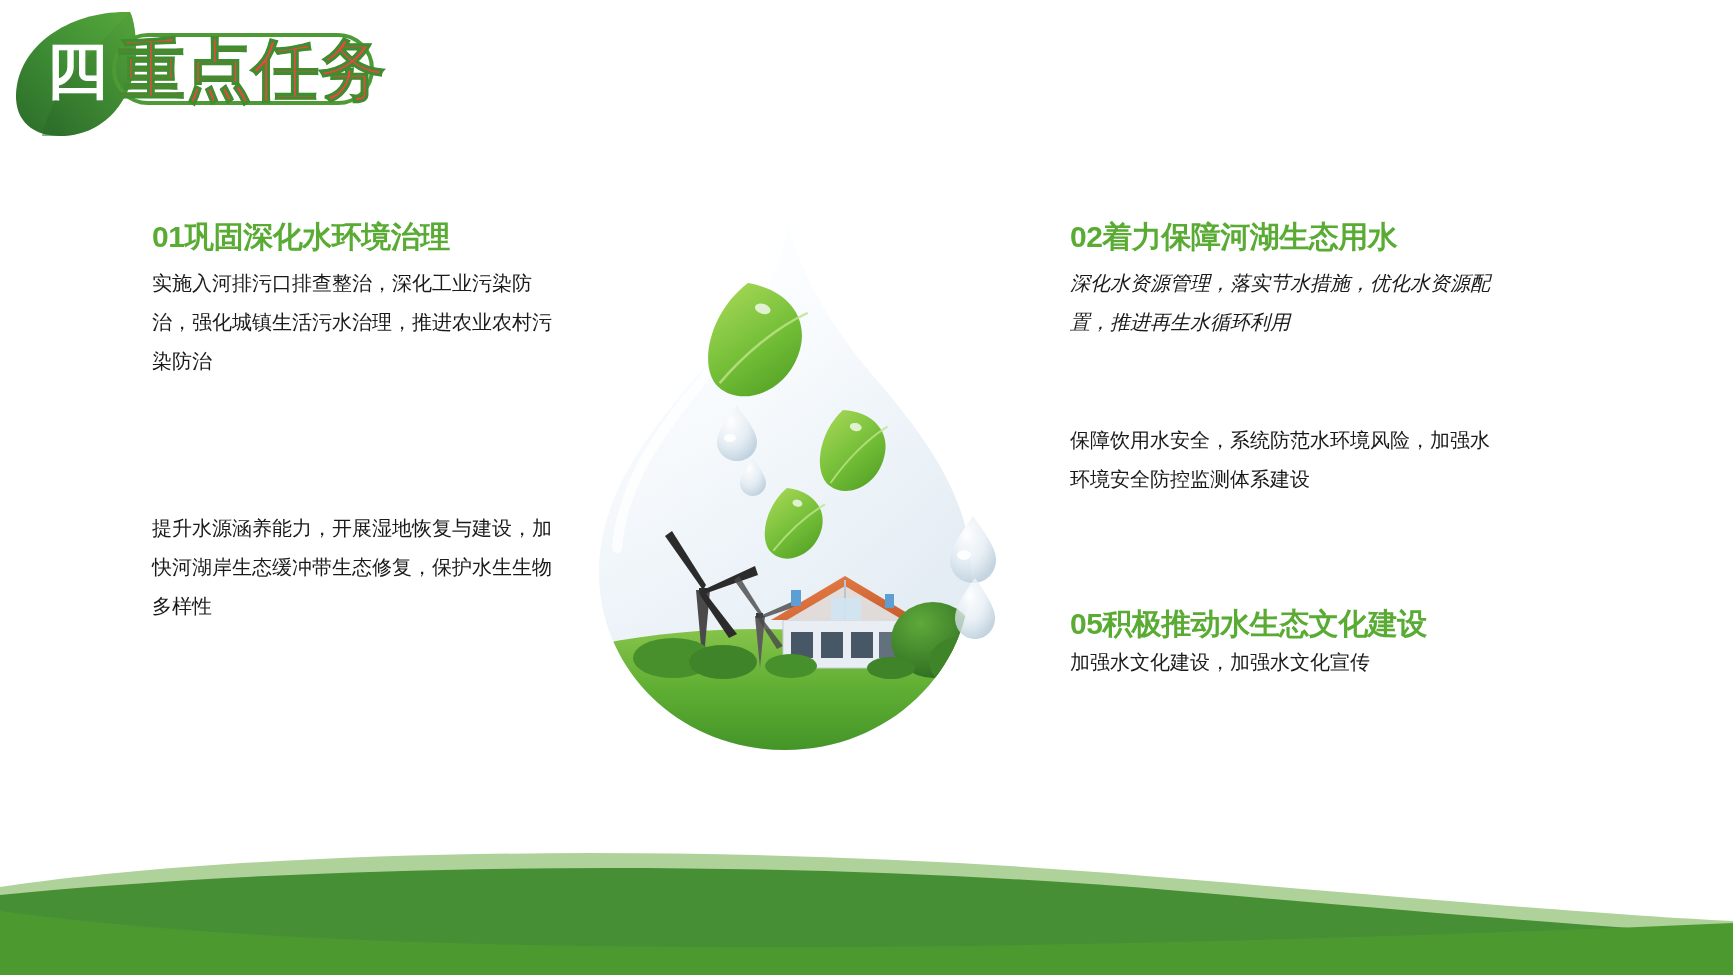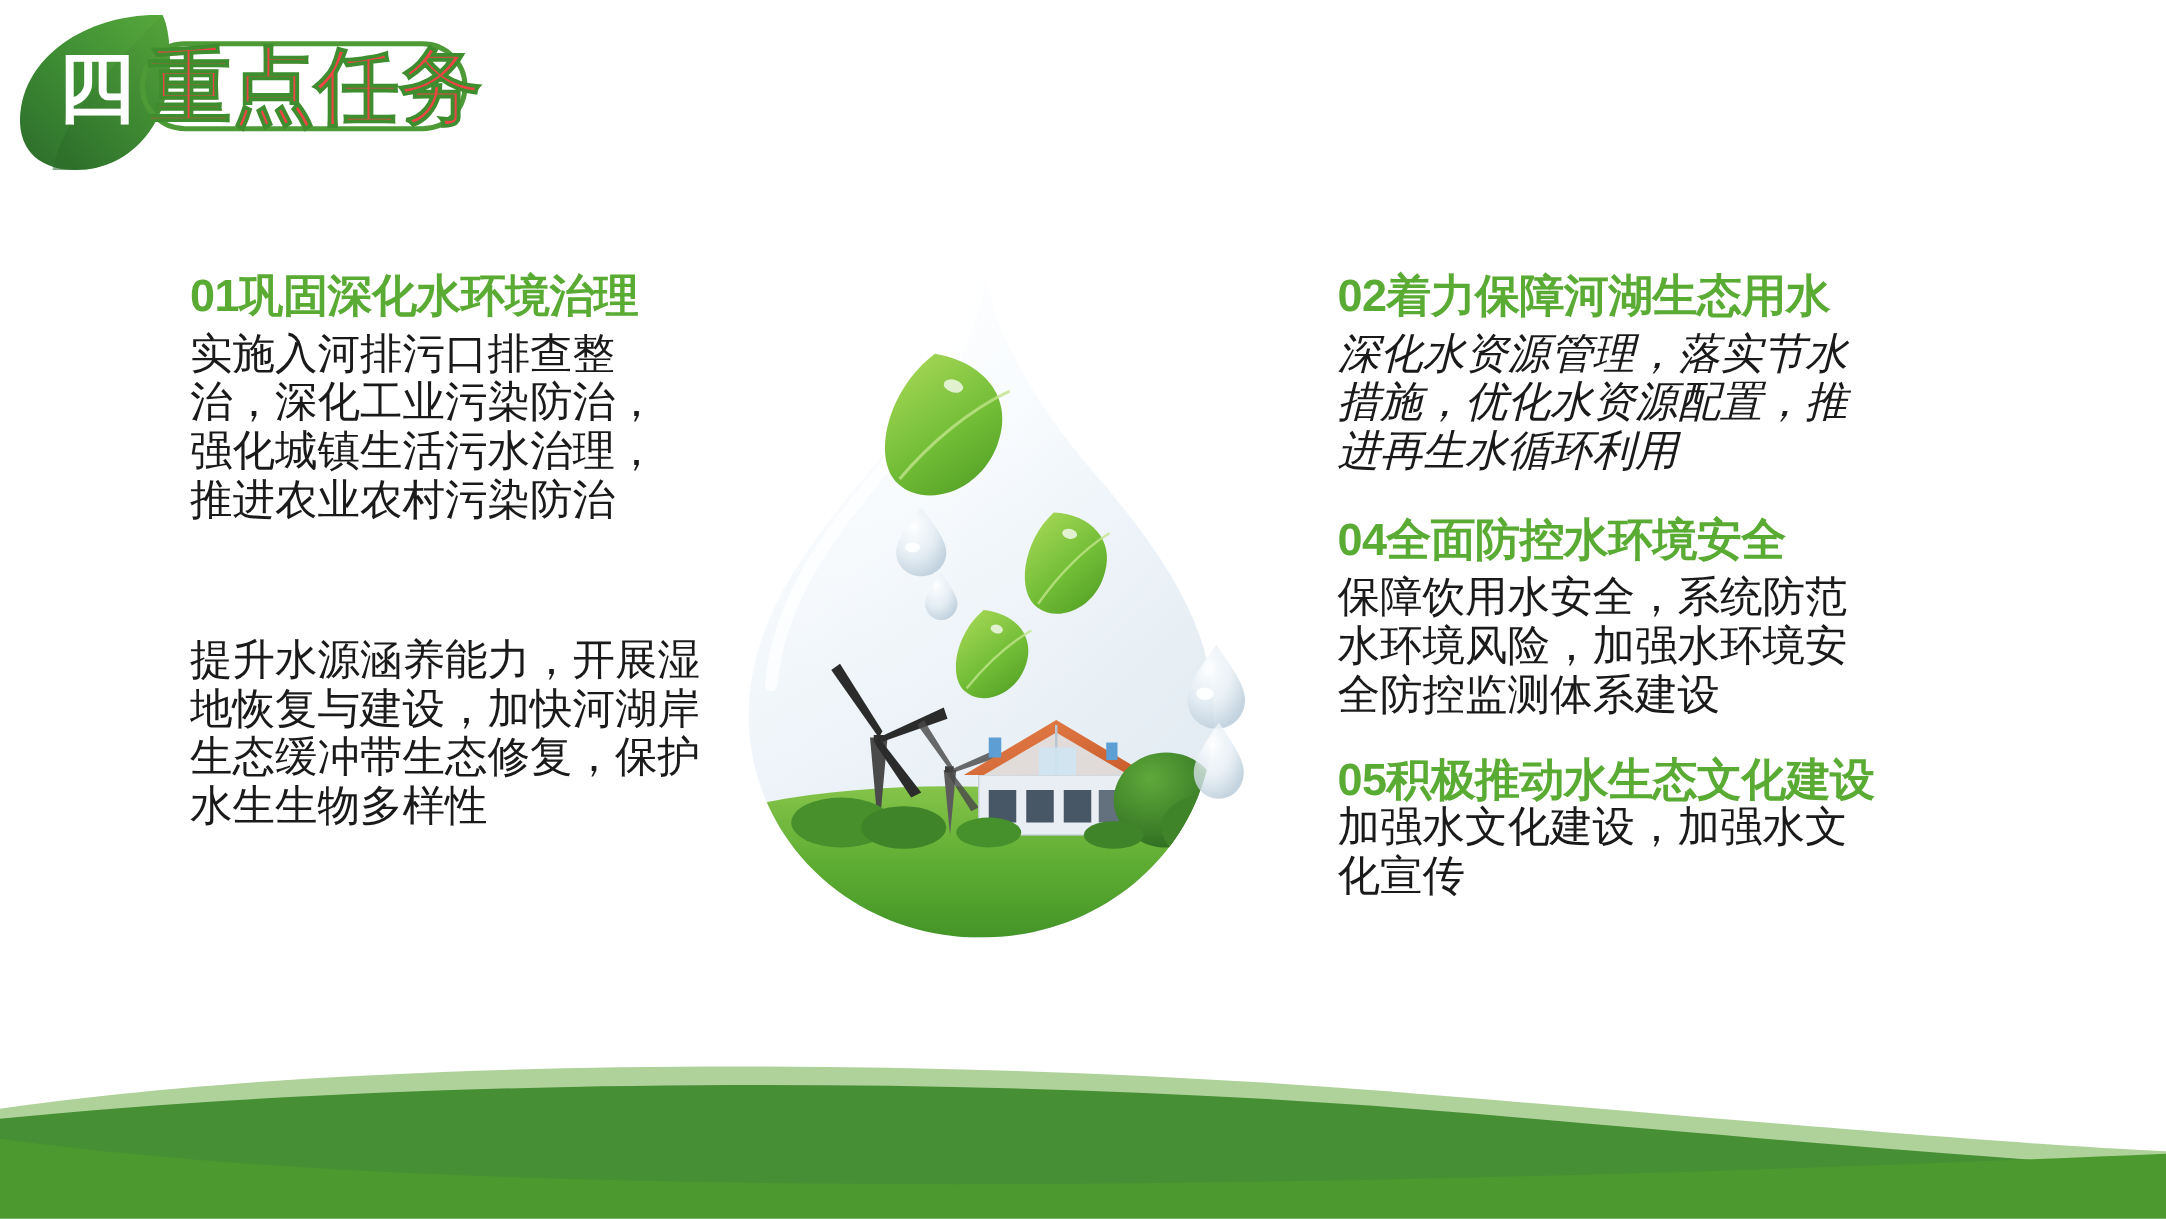--- a/index.html
+++ b/index.html
@@ -70,29 +70,29 @@
   .col {
     position: absolute;
     top: 200px;
   }
   #col-left  { left: 152px; width: 400px; }
   #col-right { left: 1070px; width: 420px; }
 
   .item { margin-bottom: 0; }
 
   .item-heading {
-    font-size: 36px;
+    font-size: 30px;
     line-height: 38px;
     font-weight: 700;
     color: #59AB33;
     white-space: nowrap;
     letter-spacing: -0.5px;
   }
   .item-body {
-    font-size: 34px;
+    font-size: 20px;
     line-height: 39px;
     color: #1a1a1a;
     font-weight: 400;
     letter-spacing: 0px;
   }
 
   
   #item-01 { position: absolute; left: 0; top: 18px;  width: 400px; }
   #item-01 .item-body { margin-top: 8px; }
   #item-03 { position: absolute; left: 0; top: 285px; width: 410px; }
@@ -164,21 +164,20 @@
 </div>
 
 <div class="col" id="col-right">
 
   <div class="item" id="item-02">
     <div class="item-heading">02着力保障河湖生态用水</div>
     <div class="item-body">深化水资源管理，落实节水措施，优化水资源配置，推进再生水循环利用</div>
   </div>
 
   <div class="item" id="item-04">
-    <div class="item-heading">04全面防控水环境安全</div>
     <div class="item-body">保障饮用水安全，系统防范水环境风险，加强水环境安全防控监测体系建设</div>
   </div>
 
   <div class="item" id="item-05">
     <div class="item-heading">05积极推动水生态文化建设</div>
     <div class="item-body">加强水文化建设，加强水文化宣传</div>
   </div>
 </div>
 
 <svg id="water-drop" viewBox="0 0 460 570">

